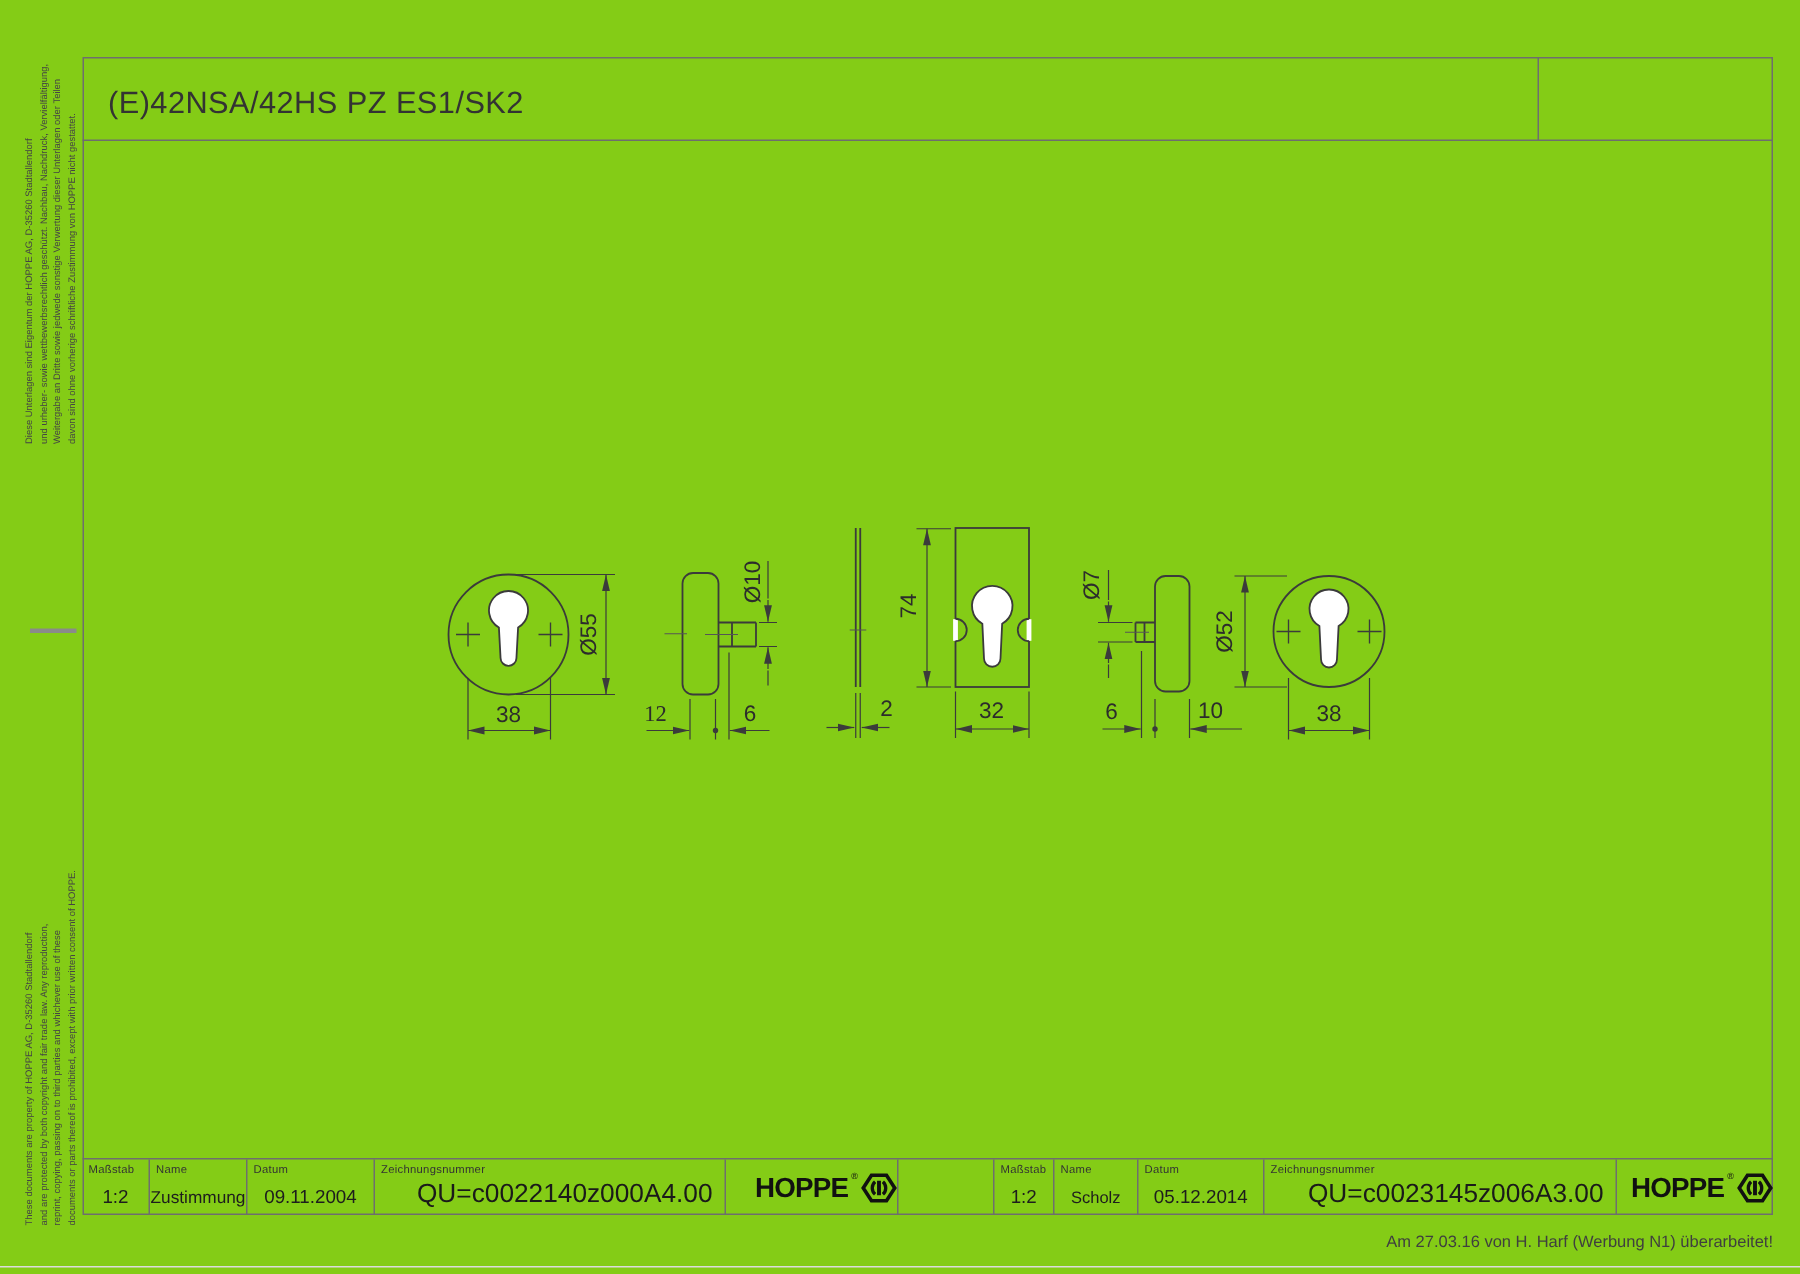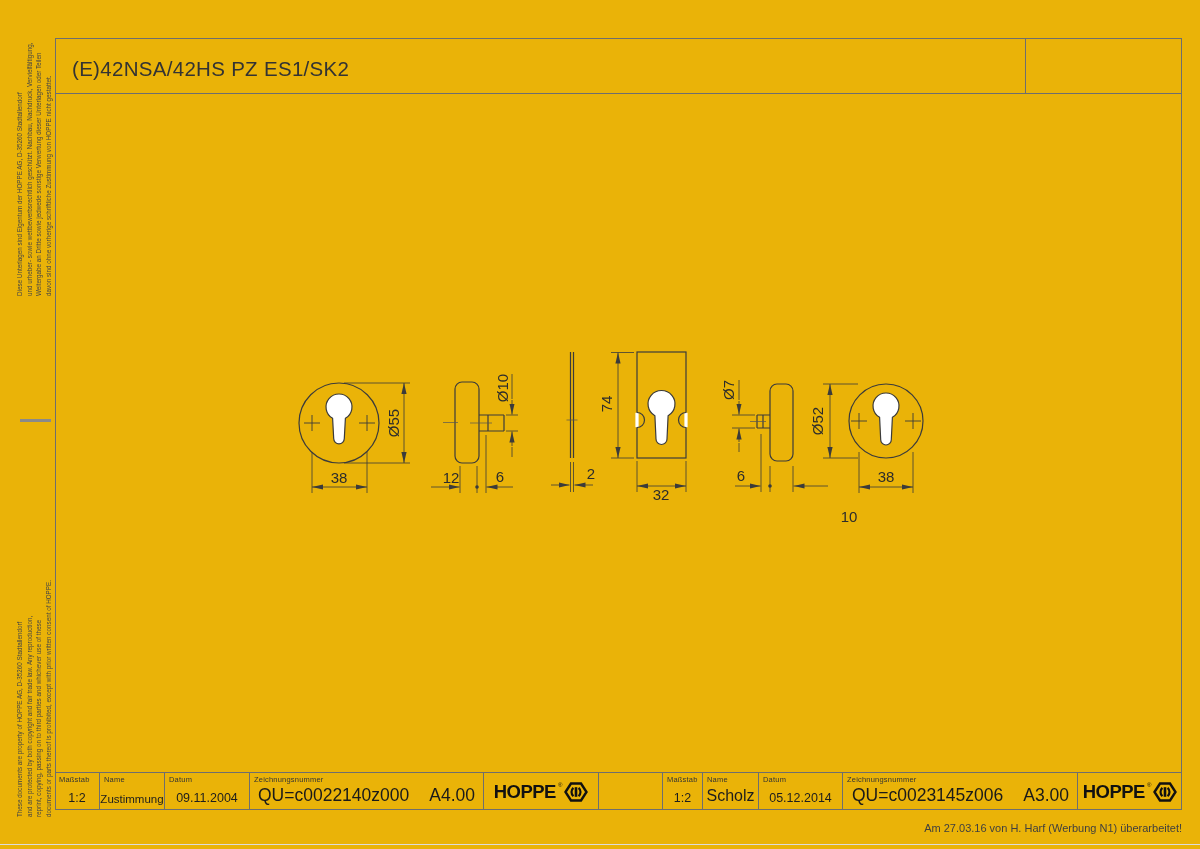--- a/index.html
+++ b/index.html
@@ -1,16 +1,16 @@
 <!DOCTYPE html>
 <html><head>
 <meta charset="utf-8">
 <style>
   html,body{margin:0;padding:0;background:#fff;}
-  .page{position:relative;width:1200px;height:849px;background:#eab308;overflow:hidden;
+  .page{position:relative;width:1200px;height:849px;background:#84cc16;overflow:hidden;
         font-family:"Liberation Sans",sans-serif;color:#222;}
   .abs{position:absolute;}
   
   .frame{position:absolute;left:55px;top:38px;width:1127px;height:772px;
          border:1px solid #6e6e6e;box-sizing:border-box;}
   .title-row{position:absolute;left:55px;top:38px;width:1127px;height:56px;
              border-bottom:1px solid #6e6e6e;box-sizing:border-box;}
   .title-divider{position:absolute;left:1025px;top:38px;width:1px;height:56px;background:#6e6e6e;}
   .main-title{position:absolute;left:72px;top:57px;font-size:20.5px;letter-spacing:.3px;color:#333;}
   .center-mark{position:absolute;left:20px;top:419px;width:31px;height:3px;background:#8a8a8a;}
@@ -25,23 +25,23 @@
   .dim-v{transform:translate(-50%,-50%) rotate(-90deg);}
   
   .tb-top{position:absolute;left:55px;top:772px;width:1127px;height:1px;background:#6e6e6e;}
   .tb-cell{position:absolute;top:773px;height:37px;box-sizing:border-box;
            border-left:1px solid #6e6e6e;}
   .tb-cell.first{border-left:none;}
   .tb-label{position:absolute;top:2px;left:4px;font-size:7.5px;color:#333;letter-spacing:.2px;}
   .tb-value{position:absolute;bottom:5px;left:0;width:100%;text-align:center;
             font-size:12.5px;color:#1d1d1d;}
   .tb-zn{display:flex;align-items:flex-end;justify-content:flex-end;
-         gap:20px;padding:0 8px 4px 0;height:100%;box-sizing:border-box;}
+         padding:0 8px 4px 0;height:100%;box-sizing:border-box;}
   .tb-zn span{font-size:17.5px;color:#1a1a1a;}
-  .logo-cell{display:flex;align-items:center;justify-content:center;height:100%;}
+  .logo-cell{display:flex;align-items:center;justify-content:flex-end;height:100%;}
   .hoppe-logo{display:flex;align-items:center;gap:2px;}
   .hoppe-word{font-size:18.5px;font-weight:bold;letter-spacing:-.5px;color:#111;}
   .hoppe-reg{font-size:6px;vertical-align:top;position:relative;top:-7px;color:#111;}
   .note-bottom{position:absolute;right:18px;top:822px;font-size:11px;color:#3f3f3f;}
 </style>
 </head>
 <body>
 
 <div class="page">
 
@@ -125,29 +125,29 @@
       <path d="M859,487 H913" marker-start="url(#aS)" marker-end="url(#aE)"></path>
     </g>
     <g fill="#3b3b3b">
       <circle cx="477" cy="487" r="1.8"></circle>
       <circle cx="770" cy="486" r="1.8"></circle>
     </g>
   </svg>
 
   <span class="dim" style="left:339px;top:477px;">38</span>
   <span class="dim dim-v" style="left:393px;top:423px;">Ø55</span>
-  <span class="dim" style="left:451px;top:477px;">12</span>
+  <span class="dim" style="left:437px;top:477px;font-family:Liberation Serif, serif;">12</span>
   <span class="dim dim-v" style="left:502px;top:388px;">Ø10</span>
   <span class="dim" style="left:500px;top:476px;">6</span>
   <span class="dim" style="left:591px;top:473px;">2</span>
   <span class="dim dim-v" style="left:606px;top:404px;">74</span>
-  <span class="dim" style="left:661px;top:474px;margin-top:20px;">32</span>
+  <span class="dim" style="left:661px;top:474px;">32</span>
   <span class="dim dim-v" style="left:728px;top:390px;">Ø7</span>
   <span class="dim" style="left:741px;top:475px;">6</span>
-  <span class="dim" style="left:849px;top:474px;margin-top:42px;">10</span>
+  <span class="dim" style="left:807px;top:474px;">10</span>
   <span class="dim dim-v" style="left:817px;top:421px;">Ø52</span>
   <span class="dim" style="left:886px;top:476px;">38</span>
 
   <div class="tb-top"></div>
 
   <div class="tb-cell first" style="left:55px;width:44px;">
     <span class="tb-label">Maßstab</span>
     <span class="tb-value">1:2</span>
   </div>
   <div class="tb-cell" style="left:99px;width:65px;">
@@ -179,21 +179,21 @@
     </div>
   </div>
   <div class="tb-cell" style="left:598px;width:64px;"></div>
 
   <div class="tb-cell" style="left:662px;width:40px;">
     <span class="tb-label">Maßstab</span>
     <span class="tb-value">1:2</span>
   </div>
   <div class="tb-cell" style="left:702px;width:56px;">
     <span class="tb-label">Name</span>
-    <span class="tb-value" style="font-size:16px;">Scholz</span>
+    <span class="tb-value" style="font-size:11px;">Scholz</span>
   </div>
   <div class="tb-cell" style="left:758px;width:84px;">
     <span class="tb-label">Datum</span>
     <span class="tb-value">05.12.2014</span>
   </div>
   <div class="tb-cell" style="left:842px;width:235px;">
     <span class="tb-label">Zeichnungsnummer</span>
     <div class="tb-zn">
       <span>QU=c0023145z006</span>
       <span>A3.00</span>

